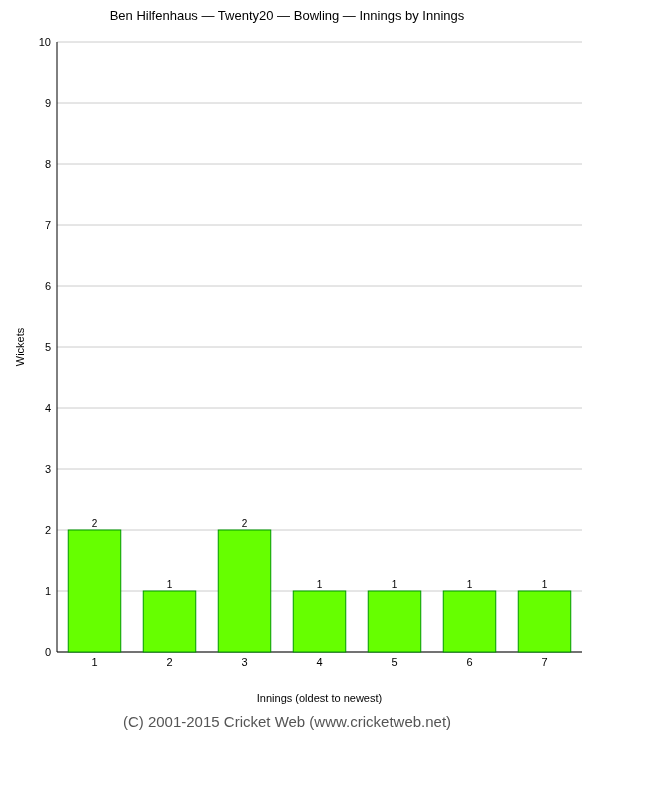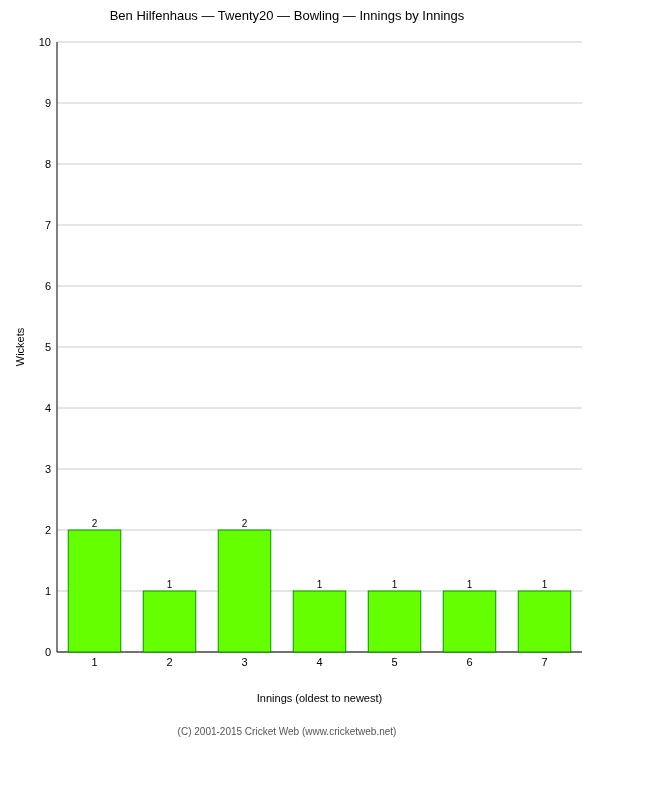--- a/index.html
+++ b/index.html
@@ -30,24 +30,24 @@
       position: relative;
       width: 590px;
       height: 680px;
       margin-left: 40px;
     }
     .svg-chart {
       width: 100%;
       height: 100%;
     }
     .footer {
-      font-size: 10px;
+      font-size: 15px;
       color: #555;
       text-align: center;
-      margin-top: 19px;
+      margin-top: 6px;
     }
   </style>
 </head>
 <body>
 
 <div class="chart-container">
   <div class="chart-title">Ben Hilfenhaus — Twenty20 — Bowling — Innings by Innings</div>
   <div class="chart-area">
     <svg class="svg-chart" viewBox="0 0 590 680" id="chart-svg">
     <line x1="45" x2="570" y1="625" y2="625" stroke="#cccccc" stroke-width="1"></line>

